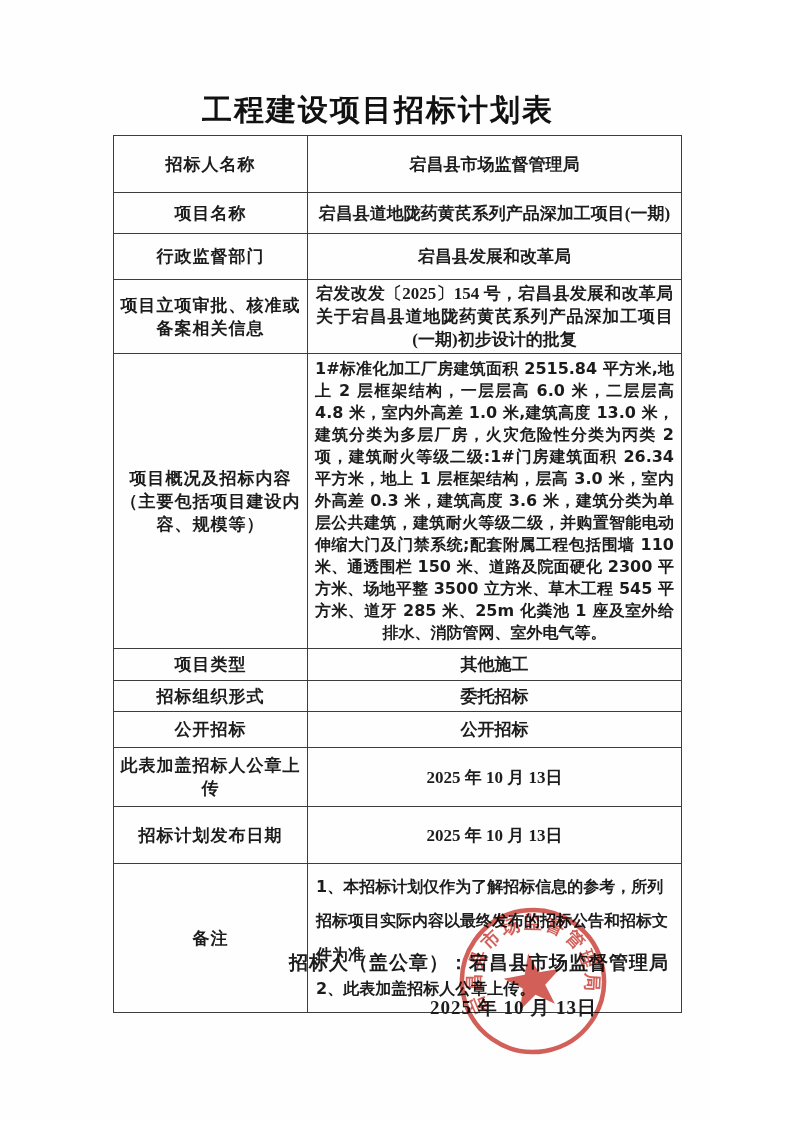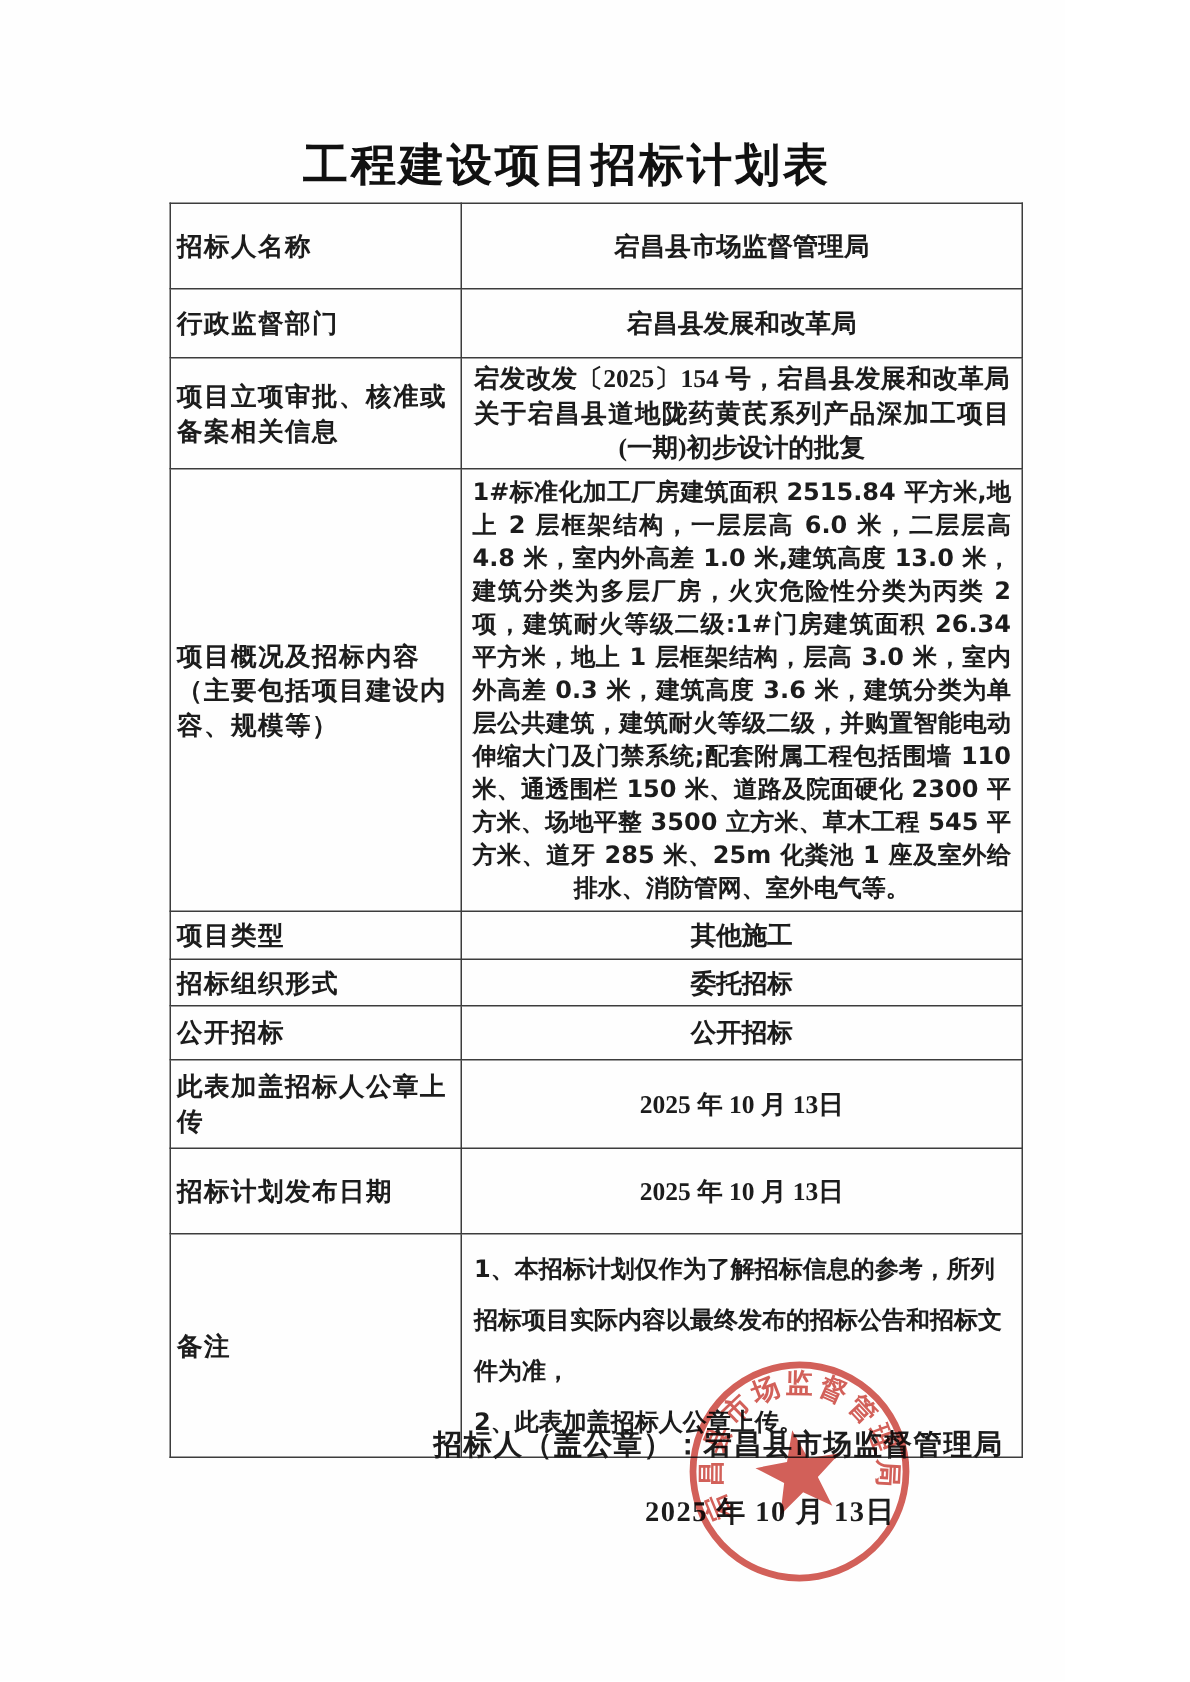--- a/index.html
+++ b/index.html
@@ -14,21 +14,21 @@
   }
   table.bid{
     position:absolute;left:113px;top:135px;width:568px;
     border-collapse:collapse;table-layout:fixed;
   }
   table.bid td{
     border:1.5px solid #3d3d3d;vertical-align:middle;
     padding:2px 4px;box-sizing:border-box;
   }
   td.label{
-    width:194px;text-align:left;font-weight:700;font-size:17px;
+    width:194px;text-align:center;font-weight:700;font-size:17px;
     letter-spacing:1px;padding:2px 10px;
   }
   td.value{width:374px;text-align:center;font-weight:700;font-size:17px;}
   
   tr.r0{height:57px;} tr.r1{height:41px;} tr.r2{height:46px;} tr.r3{height:66px;}
   tr.r4{height:224px;} tr.r5{height:32px;} tr.r6{height:33px;} tr.r7{height:31px;}
   tr.r8{height:36px;} tr.r9{height:59px;} tr.r10{height:57px;} tr.r11{height:94px;}
   tr.r3 td.value{
     text-align:justify;text-align-last:center;font-size:17px;padding:2px 8px;
     line-height:23px;
@@ -67,20 +67,24 @@
 
 <div class="page">
 
   <div class="doc-title">工程建设项目招标计划表</div>
 
   <table class="bid">
     <tbody>
         <tr class="r0">
           <td class="label">招标人名称</td>
           <td class="value">宕昌县市场监督管理局</td>
+        </tr>
+        <tr class="r1">
+          <td class="label">项目名称</td>
+          <td class="value">宕昌县道地陇药黄芪系列产品深加工项目(一期)</td>
         </tr>
         <tr class="r2">
           <td class="label">行政监督部门</td>
           <td class="value">宕昌县发展和改革局</td>
         </tr>
         <tr class="r3">
           <td class="label">项目立项审批、核准或备案相关信息</td>
           <td class="value">宕发改发〔2025〕154 号，宕昌县发展和改革局关于宕昌县道地陇药黄芪系列产品深加工项目(一期)初步设计的批复</td>
         </tr>
         <tr class="r4">

